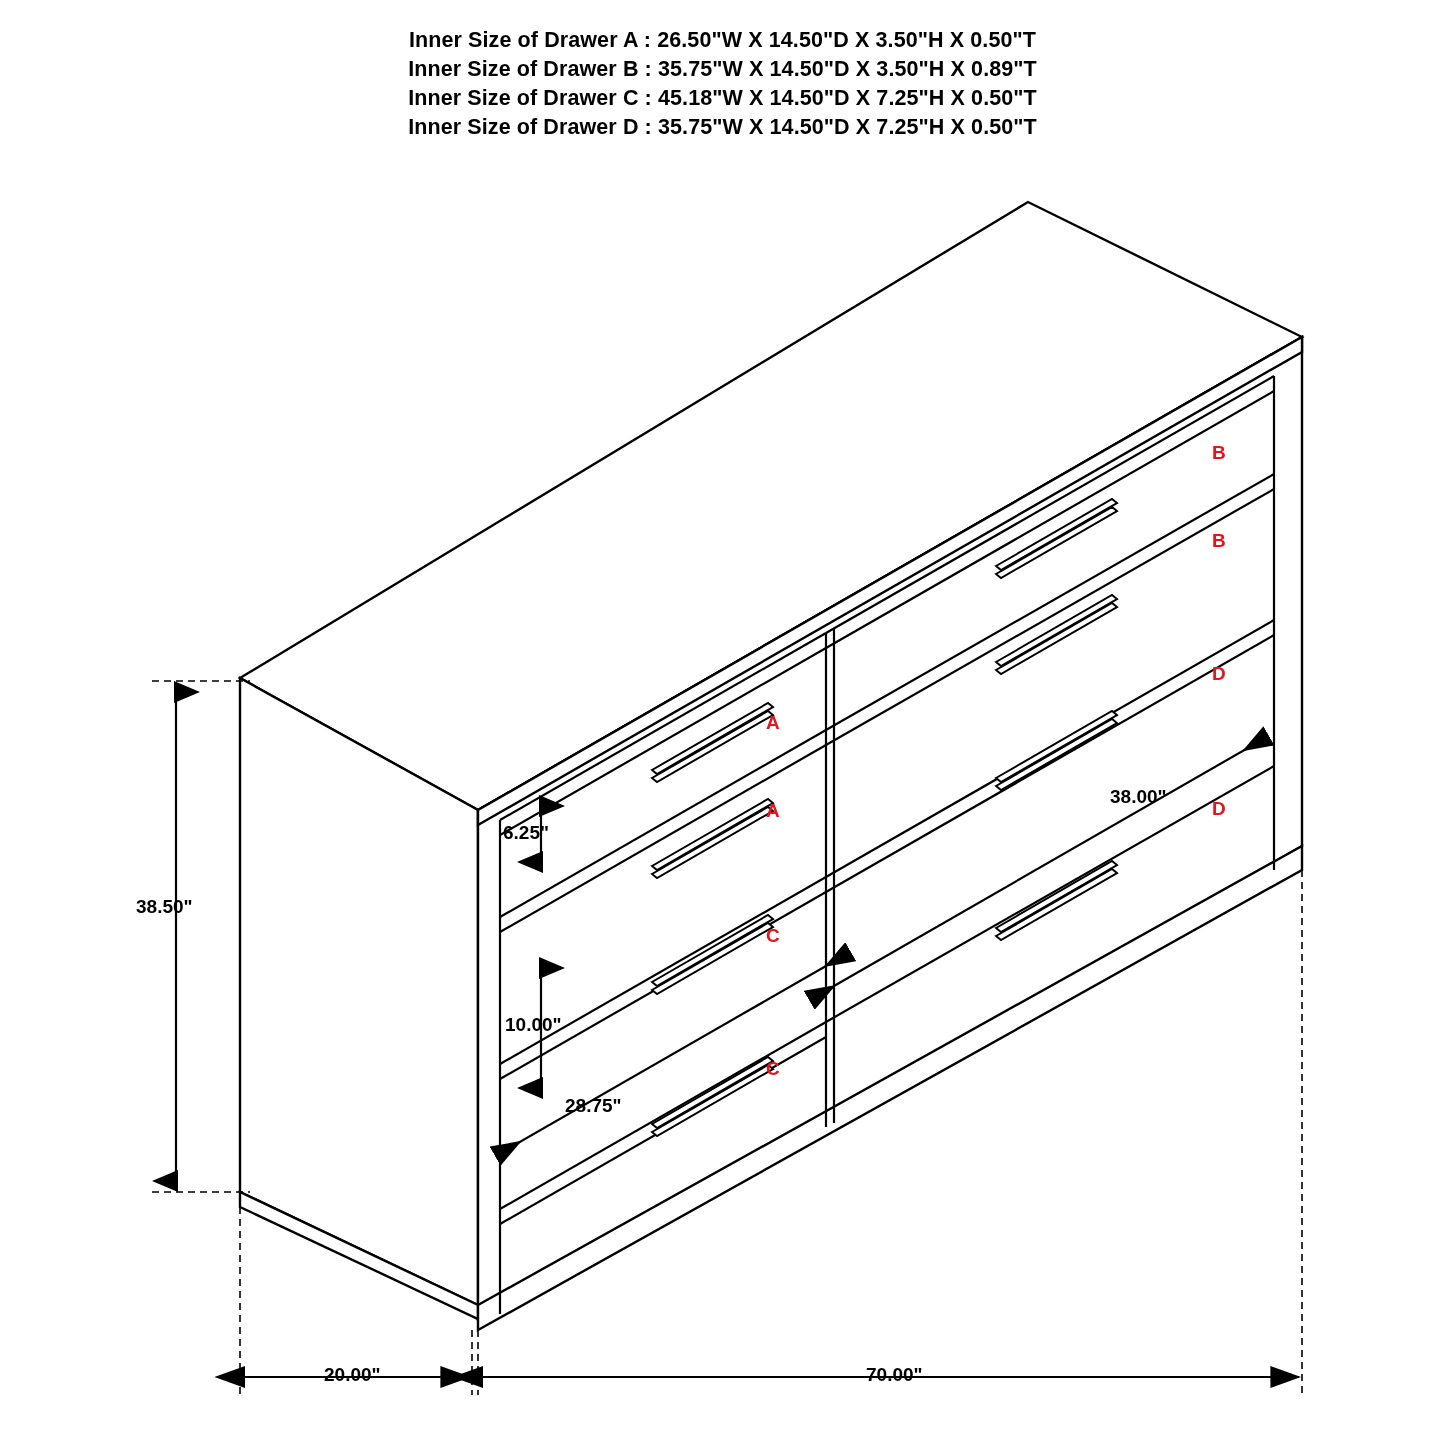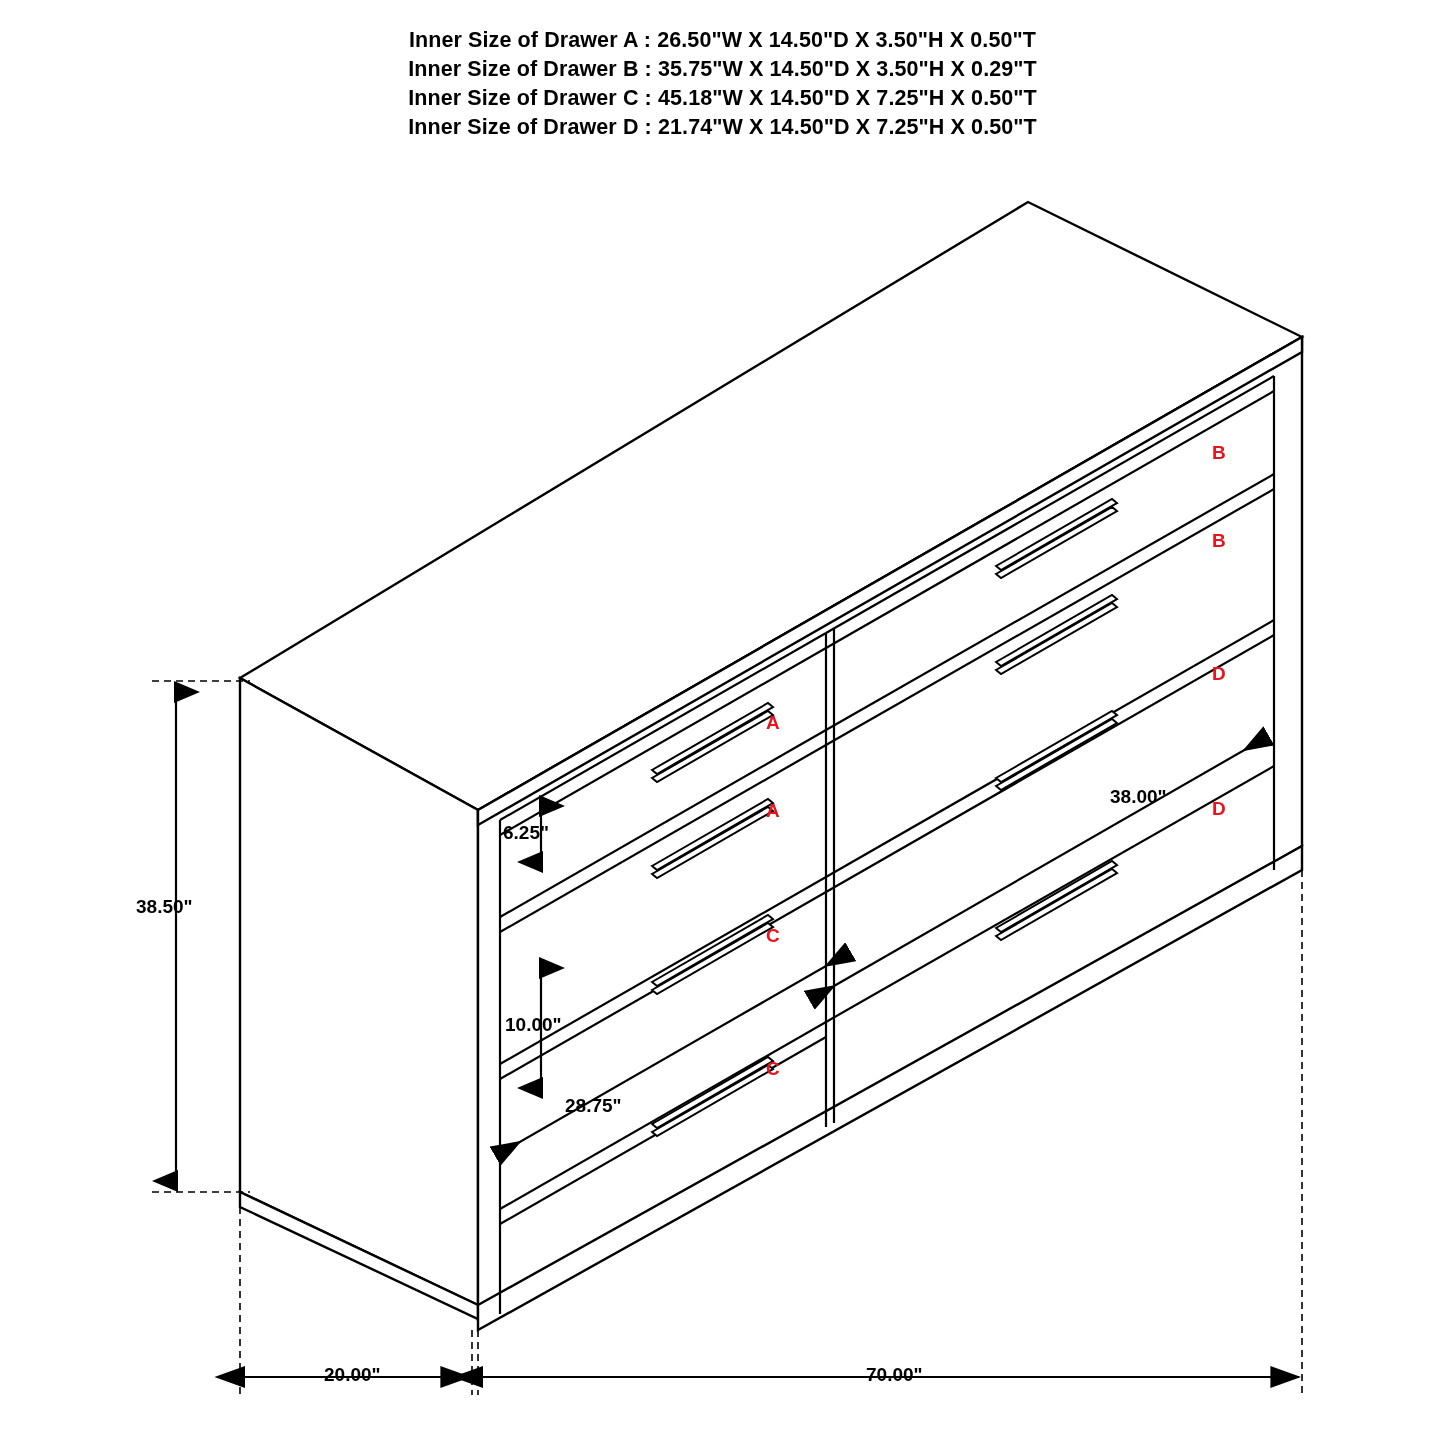--- a/index.html
+++ b/index.html
@@ -54,23 +54,23 @@
     white-space: nowrap;
   }
 </style>
 </head>
 <body>
 
 <div id="stage">
 
   <div class="spec-list">
     <div class="spec-line">Inner Size of Drawer A : 26.50"W X 14.50"D X 3.50"H X 0.50"T</div>
-    <div class="spec-line">Inner Size of Drawer B : 35.75"W X 14.50"D X 3.50"H X 0.29"T</div>
+    <div class="spec-line">Inner Size of Drawer B : 35.75"W X 14.50"D X 3.50"H X 0.89"T</div>
     <div class="spec-line">Inner Size of Drawer C : 45.18"W X 14.50"D X 7.25"H X 0.50"T</div>
-    <div class="spec-line">Inner Size of Drawer D : 21.74"W X 14.50"D X 7.25"H X 0.50"T</div>
+    <div class="spec-line">Inner Size of Drawer D : 35.75"W X 14.50"D X 7.25"H X 0.50"T</div>
   </div>
 
   <svg class="diagram" width="1445" height="1445" viewBox="0 0 1445 1445">
     <defs>
       <marker id="arrUp" markerWidth="10" markerHeight="12" refX="5" refY="11" orient="auto">
         <polygon points="5,0 0,12 10,12" fill="#000"></polygon>
       </marker>
       <marker id="arrDown" markerWidth="10" markerHeight="12" refX="5" refY="1" orient="auto">
         <polygon points="5,12 0,0 10,0" fill="#000"></polygon>
       </marker>

